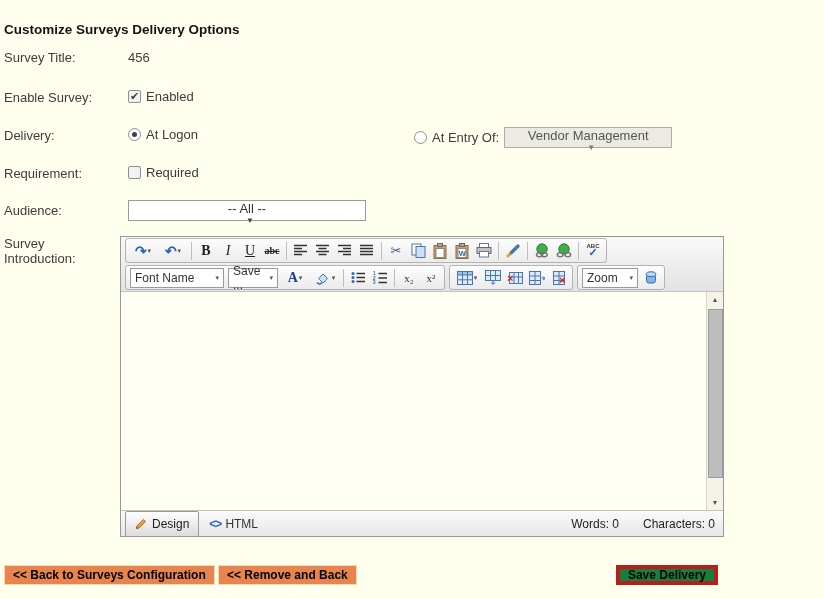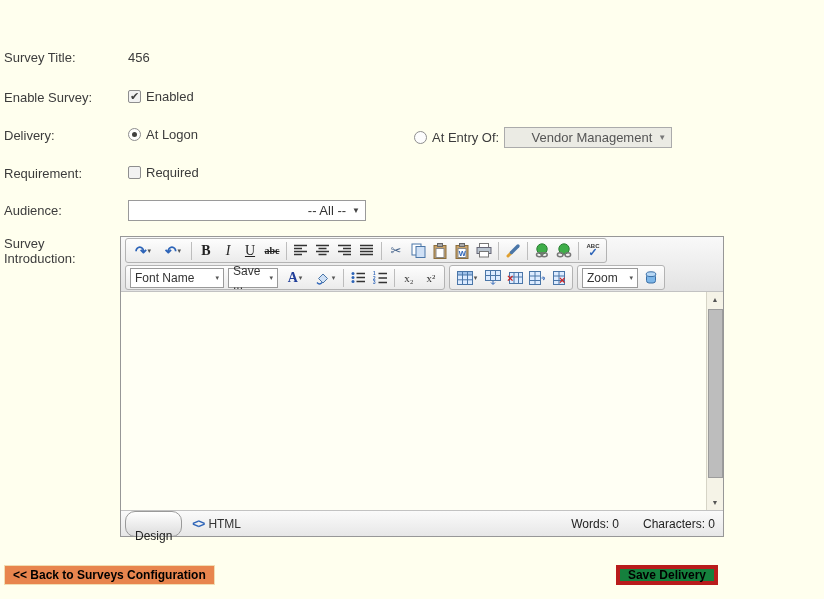--- a/index.html
+++ b/index.html
@@ -18,21 +18,21 @@
   .fvalue { position:absolute; left:128px; font-size:13px; color:#3c3c3c; }
   .ctl-row { position:absolute; display:flex; align-items:center; gap:5px; font-size:13px; color:#3c3c3c; }
 
   
   .cb { width:13px; height:13px; border:1px solid #8e8e8e; background:#f2f2f2; display:inline-flex; align-items:center; justify-content:center; border-radius:2px; }
   .cb .mark { font-size:11px; color:#3f3f3f; line-height:1; margin-top:-1px; }
   .rb { width:13px; height:13px; border:1px solid #8e8e8e; background:#fdfdfd; border-radius:50%; display:inline-flex; align-items:center; justify-content:center; }
   .rb .dot { width:5px; height:5px; border-radius:50%; background:#3f3f3f; }
 
   
-  .select { display:flex; align-items:center; justify-content:flex-end; background:#fff; border:1px solid #9a9a9a; height:21px; padding:0 5px; font-size:13px; color:#333; }
+  .select { display:flex; align-items:center; justify-content:flex-start; background:#fff; border:1px solid #9a9a9a; height:21px; padding:0 5px; font-size:13px; color:#333;flex-direction:column; }
   .select .sel-arrow { font-size:8px; color:#444; margin-left:6px; }
   .select.disabled { background:#EBEBE4; color:#555; border-color:#ababab; }
   .select.disabled .sel-arrow { color:#777; }
 
   
   .editor { position:absolute; left:120px; top:236px; width:604px; height:301px; border:1px solid #979797; background:#FFFFF4; display:flex; flex-direction:column; }
   .toolbar { background:linear-gradient(#f9f9f9,#e3e3e3); border-bottom:1px solid #c2c2c2; padding:0 2px; }
   .tb-row { display:flex; align-items:center; height:27px; }
   .tb-group { display:flex; align-items:center; border:1px solid #b3b3b3; border-radius:3px; background:linear-gradient(#fdfdfd,#ebebeb); padding:0 2px; height:25px; margin:0 2px; }
   .tb-btn { width:22px; height:22px; display:inline-flex; align-items:center; justify-content:center; background:transparent; border:none; cursor:pointer; padding:0; }
@@ -56,37 +56,38 @@
   
   .edit-body { flex:1; display:flex; min-height:0; }
   .canvas { flex:1; background:#FFFFF4; }
   .vscroll { width:17px; background:#f5f3e7; border-left:1px solid #d6d4c6; display:flex; flex-direction:column; align-items:center; padding:2px 0; }
   .scroll-arrow { font-size:7px; color:#555; line-height:1; padding:2px 0; }
   .vtrack { flex:1; width:15px; position:relative; }
   .vthumb { position:absolute; left:0; top:4px; width:15px; height:88%; background:#bdbdbd; border:1px solid #9c9c9c; }
 
   
   .efooter { height:26px; background:linear-gradient(#fafafa,#e7e7e7); border-top:1px solid #c2c2c2; display:flex; align-items:center; padding:0 8px 0 4px; gap:10px; font-size:12px; color:#333; }
-  .design-btn { display:flex; align-items:center; gap:5px; border:1px solid #9a9a9a; border-radius:10px; background:linear-gradient(#ffffff,#dcdcdc); height:20px; padding:12px 9px; font-size:12px; color:#222; cursor:pointer;flex-direction:column; }
+  .design-btn { display:flex; align-items:center; gap:5px; border:1px solid #9a9a9a; border-radius:2px; background:linear-gradient(#ffffff,#dcdcdc); height:20px; padding:12px 9px; font-size:12px; color:#222; cursor:pointer; }
   .html-tab { display:flex; align-items:center; gap:4px; cursor:pointer; }
   .html-glyph { color:#2d64b8; font-weight:bold; font-size:12px; letter-spacing:-1px; }
   .counts { margin-left:auto; display:flex; gap:24px; color:#222; }
 
   
   .btn { position:absolute; top:565px; height:20px; display:inline-flex; align-items:center; font-size:12px; font-weight:bold; color:#000; padding:0 8px; cursor:pointer; }
   .btn.orange { background:#E8854E; border:1px solid #f2ddb2; }
   .btn.save { background:#15803d; border:4px solid #b91c1c; }
 
   svg { display:block; }
 </style>
 </head>
 <body>
 
 <div class="app">
 
+  <div class="page-title">Customize Surveys Delivery Options</div>
 
   <div class="flabel" style="top:50px">Survey Title:</div>
   <div class="fvalue" style="top:50px">456</div>
 
   <div class="flabel" style="top:90px">Enable Survey:</div>
   <div class="ctl-row" style="left:128px; top:89px">
     <span class="cb">
         <span class="mark">✔</span>
       </span>
     <span>Enabled</span>
@@ -360,15 +361,16 @@
         <span>HTML</span>
       </div>
       <div class="counts">
         <span>Words: 0</span>
         <span>Characters: 0</span>
       </div>
     </div>
   </div>
 
   <div class="btn orange" style="left:4px">&lt;&lt; Back to Surveys Configuration</div>
+  <div class="btn orange" style="left:218px">&lt;&lt; Remove and Back</div>
   <div class="btn save" style="right:106px">Save Delivery</div>
 
 </div>
 
 </body></html>

